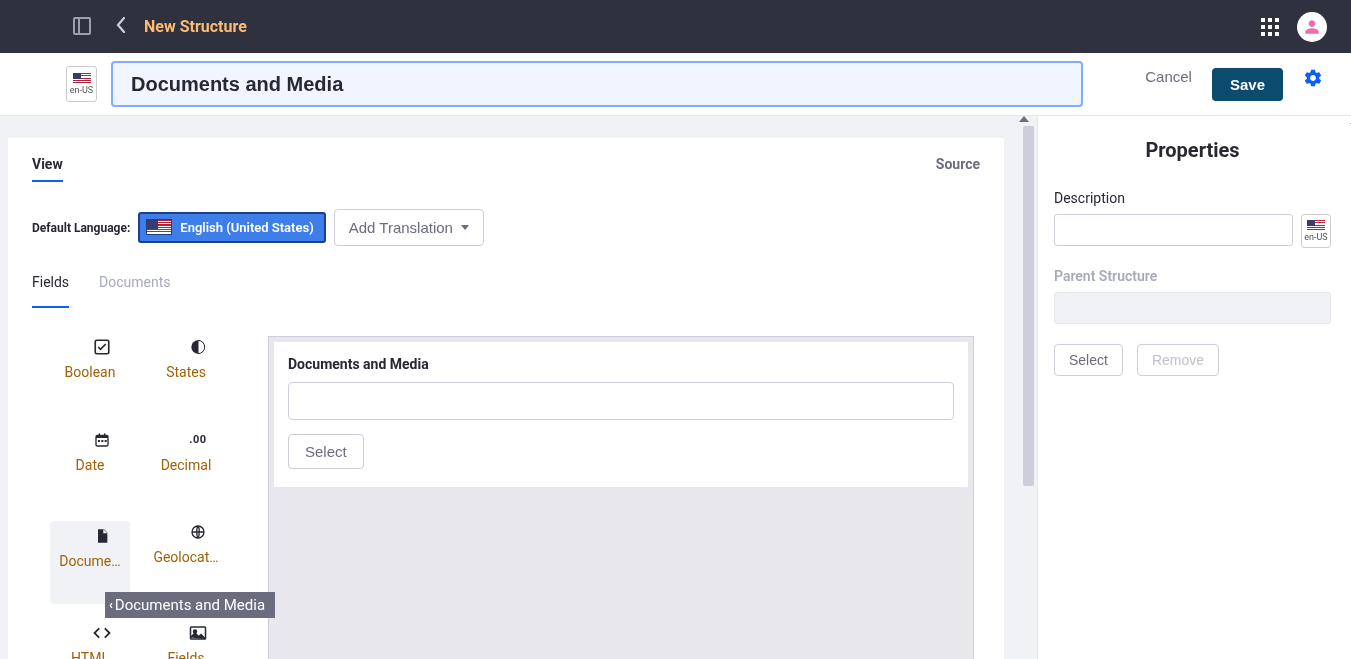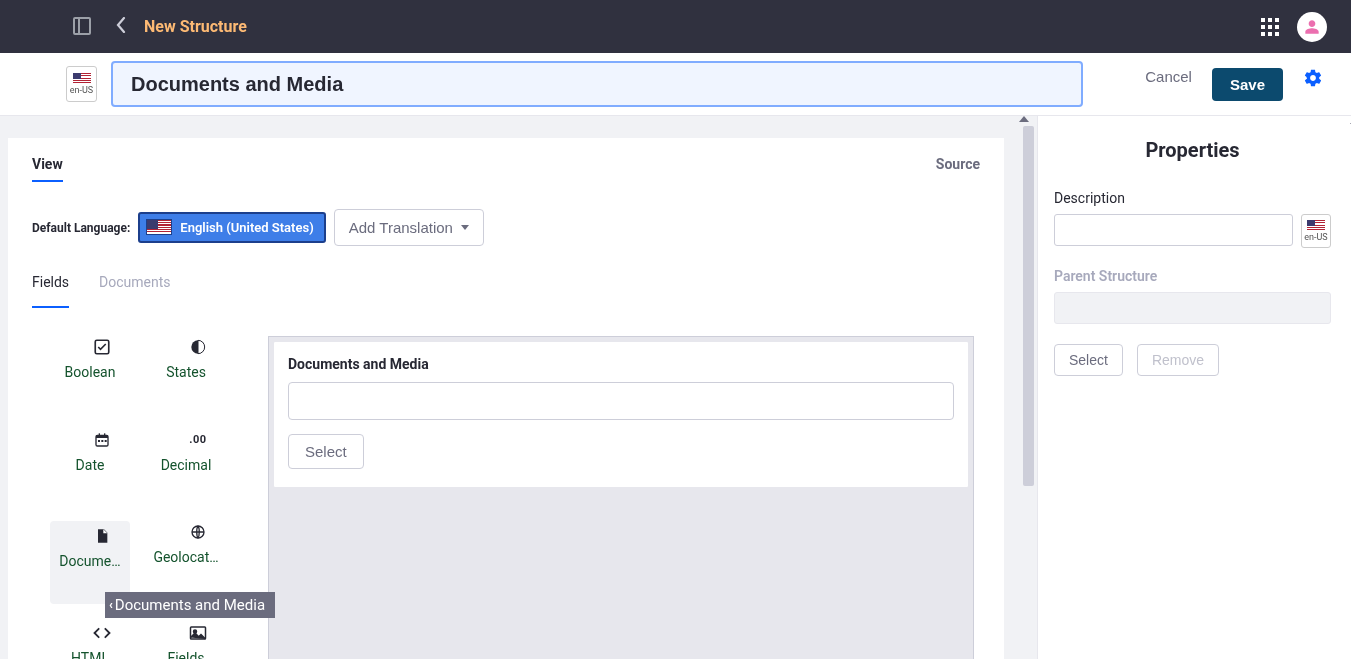--- a/index.html
+++ b/index.html
@@ -314,21 +314,21 @@
     width: 22px;
     height: 22px;
     display: flex;
     align-items: center;
     justify-content: center;
     color: #272833;
     margin-left: 24px;
   }
   .field-item .lbl {
     font-size: 14px;
-    color: #14532d;
+    color: #a16207;
     white-space: nowrap;
     overflow: hidden;
     text-overflow: ellipsis;
     width: 78px;
   }
   .field-item.selected {
     background: #f1f2f5;
     border-radius: 4px;
     padding: 4px 0;
   }

